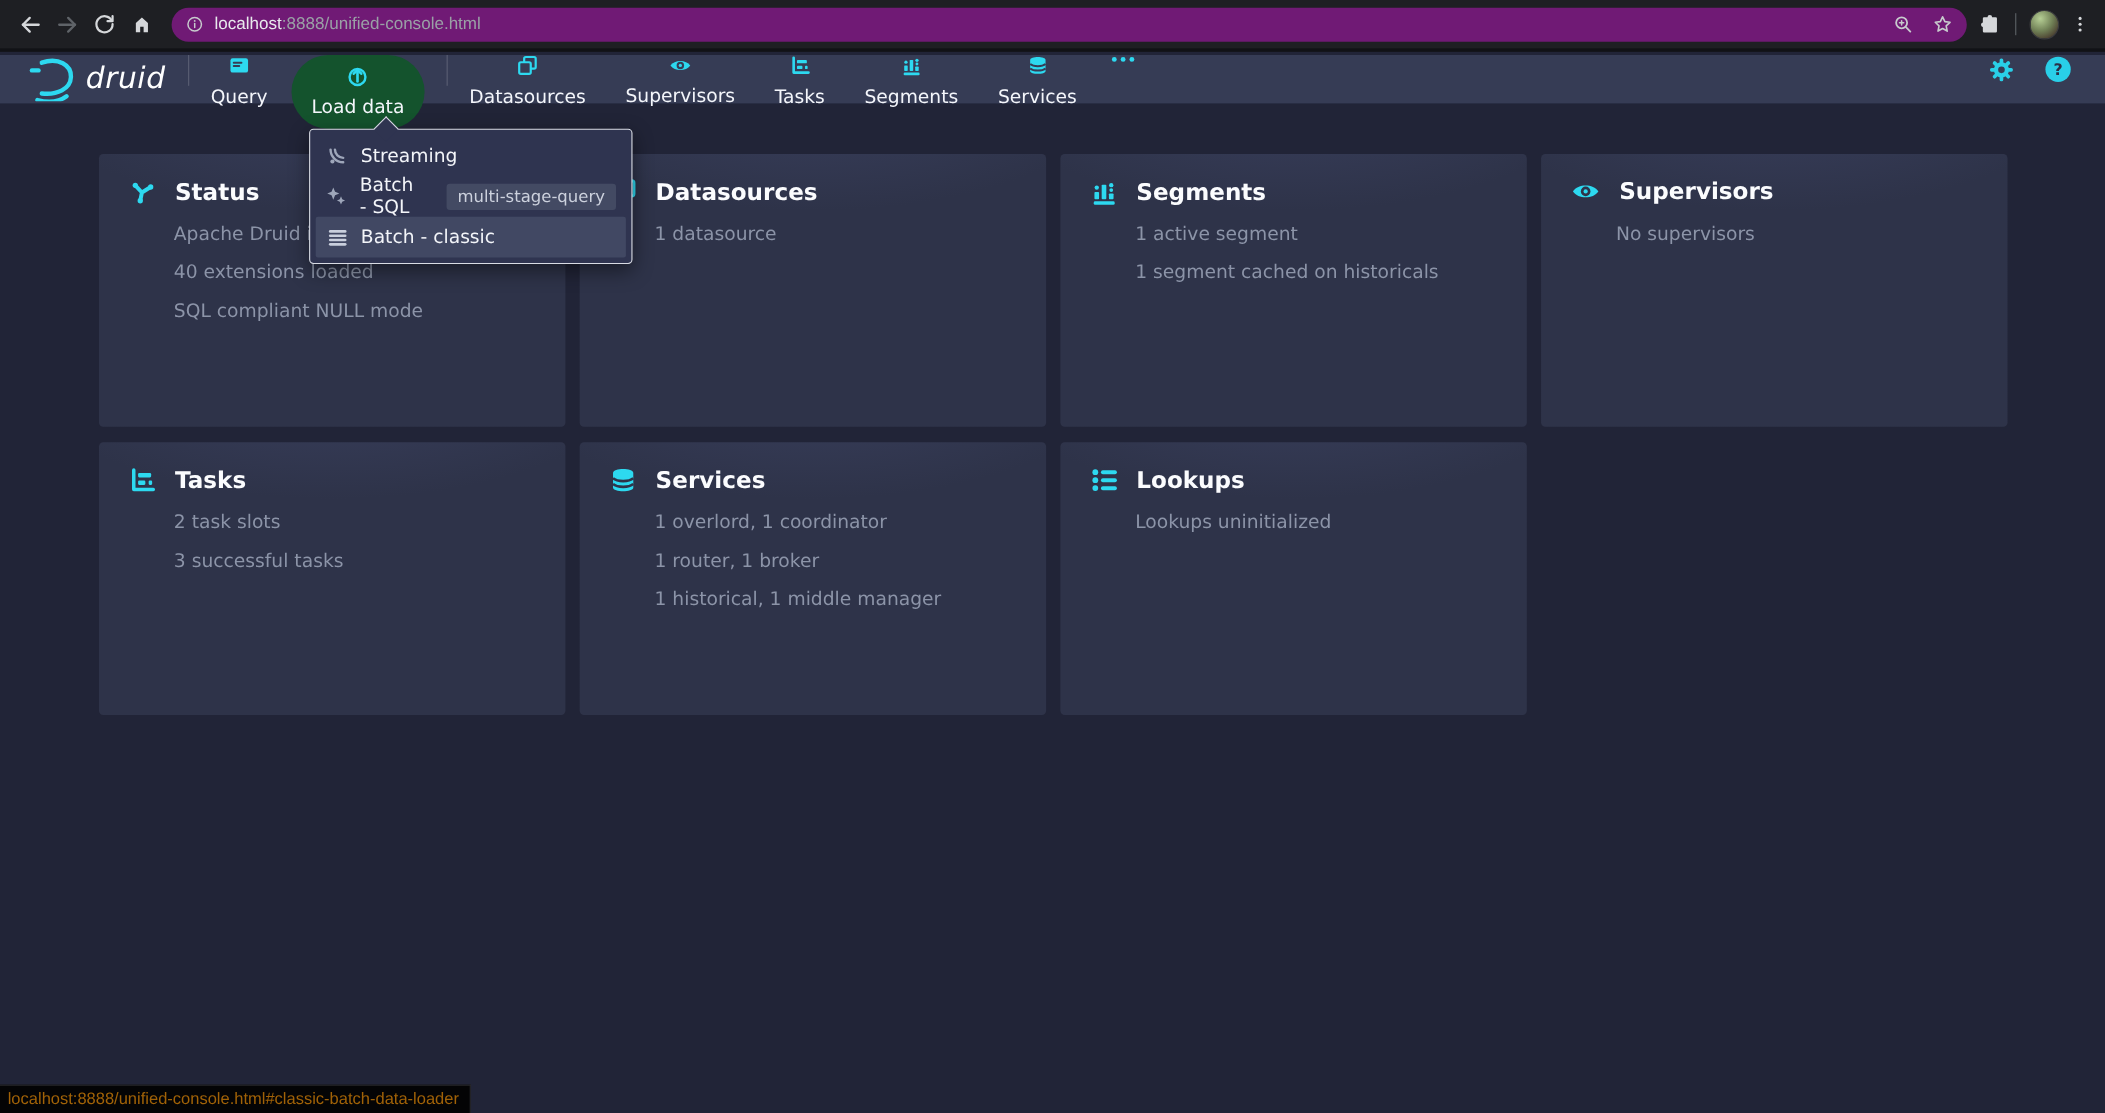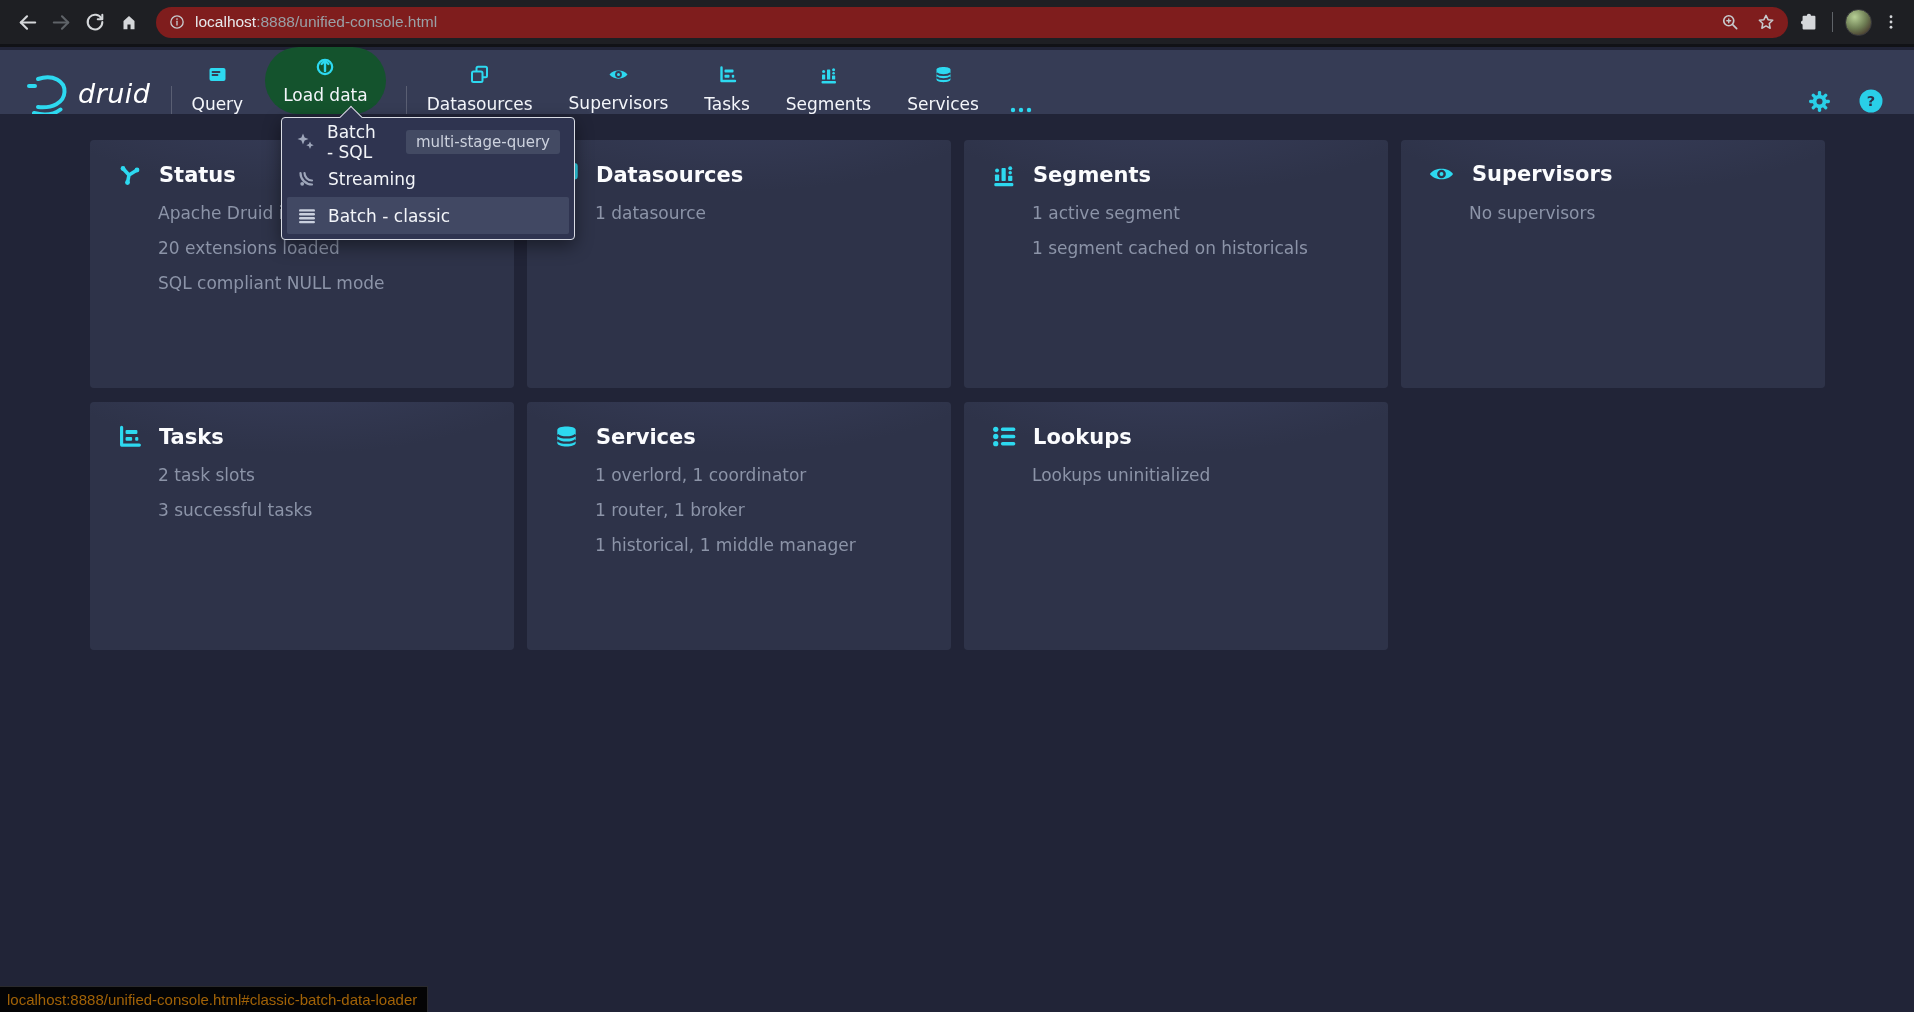--- a/index.html
+++ b/index.html
@@ -12,37 +12,37 @@
   
   .chrome {
     position:absolute; top:0; left:0; width:1914px; height:47px;
     background:#1e1f23; border-bottom:3px solid #111216;
     display:flex; align-items:center; padding:0 10px;
     font-family:"Liberation Sans", sans-serif;
   }
   .chrome-btn { width:34px; height:34px; display:flex; align-items:center; justify-content:center; border-radius:50%; flex:0 0 auto; }
   .urlbar {
     margin-left:10px; width:1640px; height:31px; border-radius:16px;
-    background:#7f1d1d; display:flex; align-items:center; padding:0 12px;
+    background:#701a75; display:flex; align-items:center; padding:0 12px;
     font-size:15.5px; color:#e8eaed;
   }
   .urlbar .host { color:#e8eaed; }
   .urlbar .rest { color:#9aa0a6; }
   .urlbar .grow { flex:1; }
   .chrome-right { display:flex; align-items:center; margin-left:10px; gap:6px; }
   .chrome-sep { width:1px; height:20px; background:#5f6368; margin:0 6px; }
   .avatar {
     width:27px; height:27px; border-radius:50%;
     background:radial-gradient(circle at 35% 28%, #b6cf95, #6f7f55 48%, #4b4031 80%);
     border:1px solid #3a3b3e;
   }
   
   .navbar {
-    position:absolute; top:50px; left:0; width:1914px; height:64px;
-    background:#363c55; display:flex; align-items:flex-end; padding:0 24px;
+    position:absolute; top:50px; left:0; width:1914px; height:44px;
+    background:#363c55; display:flex; align-items:flex-start; padding:0 24px;
     color:#f4f6fb;
   }
   .brand { display:flex; align-items:center; }
   .brand-text { font-size:27px; font-style:italic; color:#ffffff; margin-left:8px; letter-spacing:0.5px; }
   .nav-divider { width:1px; height:28px; background:rgba(255,255,255,0.18); margin:0 20px; flex:0 0 auto; }
   .nav-item { display:flex; align-items:center; gap:10px; font-size:17px; color:#f4f6fb; cursor:pointer; white-space:nowrap;flex-direction:column; }
   .nav-group { display:flex; align-items:center; gap:36px; }
   .pill {
     margin-left:22px; padding:9px 18px; border-radius:999px; background:#14532d;
     display:flex; align-items:center; gap:9px;
@@ -286,21 +286,21 @@
           <path d="M12 13 L6 6.5 M12 13 L20 8 M12 13 L10.5 20.5" fill="none"></path>
           <circle cx="6" cy="6.5" r="2.4" stroke="none"></circle>
           <circle cx="20" cy="8" r="2.4" stroke="none"></circle>
           <circle cx="10.5" cy="20.5" r="2.4" stroke="none"></circle>
         </svg>
     </span>
     <span class="card-title">Status</span>
   </div>
   <div class="card-lines">
     <div class="card-line">Apache Druid is</div>
-    <div class="card-line">20 extensions loaded</div>
+    <div class="card-line">40 extensions loaded</div>
     <div class="card-line">SQL compliant NULL mode</div>
   </div>
 </div>
 
 <div class="card" style="left:527px; top:140px;">
   <div class="card-head">
     <span>
       <svg width="25" height="25" viewBox="0 0 19 19">
           <rect x="6.5" y="1.8" width="10.5" height="10.5" rx="1.5" fill="none" stroke="#2dd9f0" stroke-width="2"></rect>
           <rect x="2" y="6.6" width="10.5" height="10.5" rx="1.5" fill="#2f3449" stroke="#2dd9f0" stroke-width="2"></rect>
@@ -402,37 +402,37 @@
   </div>
   <div class="card-lines">
     <div class="card-line">Lookups uninitialized</div>
   </div>
 </div>
 
 <div class="popover">
   <div class="arrow"></div>
   <div class="menu-item">
     <span class="menu-icon">
-      <svg width="20" height="20" viewBox="0 0 20 20" fill="#9ea6ba">
-          <path d="M7 1.5 L8.6 5.4 L12.5 7 L8.6 8.6 L7 12.5 L5.4 8.6 L1.5 7 L5.4 5.4 Z"></path>
-          <path d="M14 9.5 L15.1 12.1 L17.7 13.2 L15.1 14.3 L14 16.9 L12.9 14.3 L10.3 13.2 L12.9 12.1 Z"></path>
-        </svg>
-    </span>
-    <span>Batch - SQL</span>
-    <span class="tag">multi-stage-query</span>
-  </div>
-  <div class="menu-item">
-    <span class="menu-icon">
       <svg width="20" height="20" viewBox="0 0 20 20">
           <path d="M4 16.5 A11.5 11.5 0 0 0 15.5 5" stroke="#9ea6ba" stroke-width="2.2" fill="none" stroke-linecap="round" transform="rotate(90 10 10)"></path>
           <path d="M4 12.5 A7.5 7.5 0 0 0 11.5 5" stroke="#9ea6ba" stroke-width="2.2" fill="none" stroke-linecap="round" transform="rotate(90 10 10)"></path>
           <circle cx="5.2" cy="14.8" r="1.9" fill="#9ea6ba"></circle>
         </svg>
     </span>
     <span>Streaming</span>
+  </div>
+  <div class="menu-item">
+    <span class="menu-icon">
+      <svg width="20" height="20" viewBox="0 0 20 20" fill="#9ea6ba">
+          <path d="M7 1.5 L8.6 5.4 L12.5 7 L8.6 8.6 L7 12.5 L5.4 8.6 L1.5 7 L5.4 5.4 Z"></path>
+          <path d="M14 9.5 L15.1 12.1 L17.7 13.2 L15.1 14.3 L14 16.9 L12.9 14.3 L10.3 13.2 L12.9 12.1 Z"></path>
+        </svg>
+    </span>
+    <span>Batch - SQL</span>
+    <span class="tag">multi-stage-query</span>
   </div>
   <div class="menu-item active">
     <span class="menu-icon">
       <svg width="20" height="20" viewBox="0 0 20 20" fill="#c9cfdd">
           <rect x="2" y="3.2" width="16" height="2.4" rx="1.2"></rect>
           <rect x="2" y="7.1" width="16" height="2.4" rx="1.2"></rect>
           <rect x="2" y="11" width="16" height="2.4" rx="1.2"></rect>
           <rect x="2" y="14.9" width="16" height="2.4" rx="1.2"></rect>
         </svg>
     </span>

